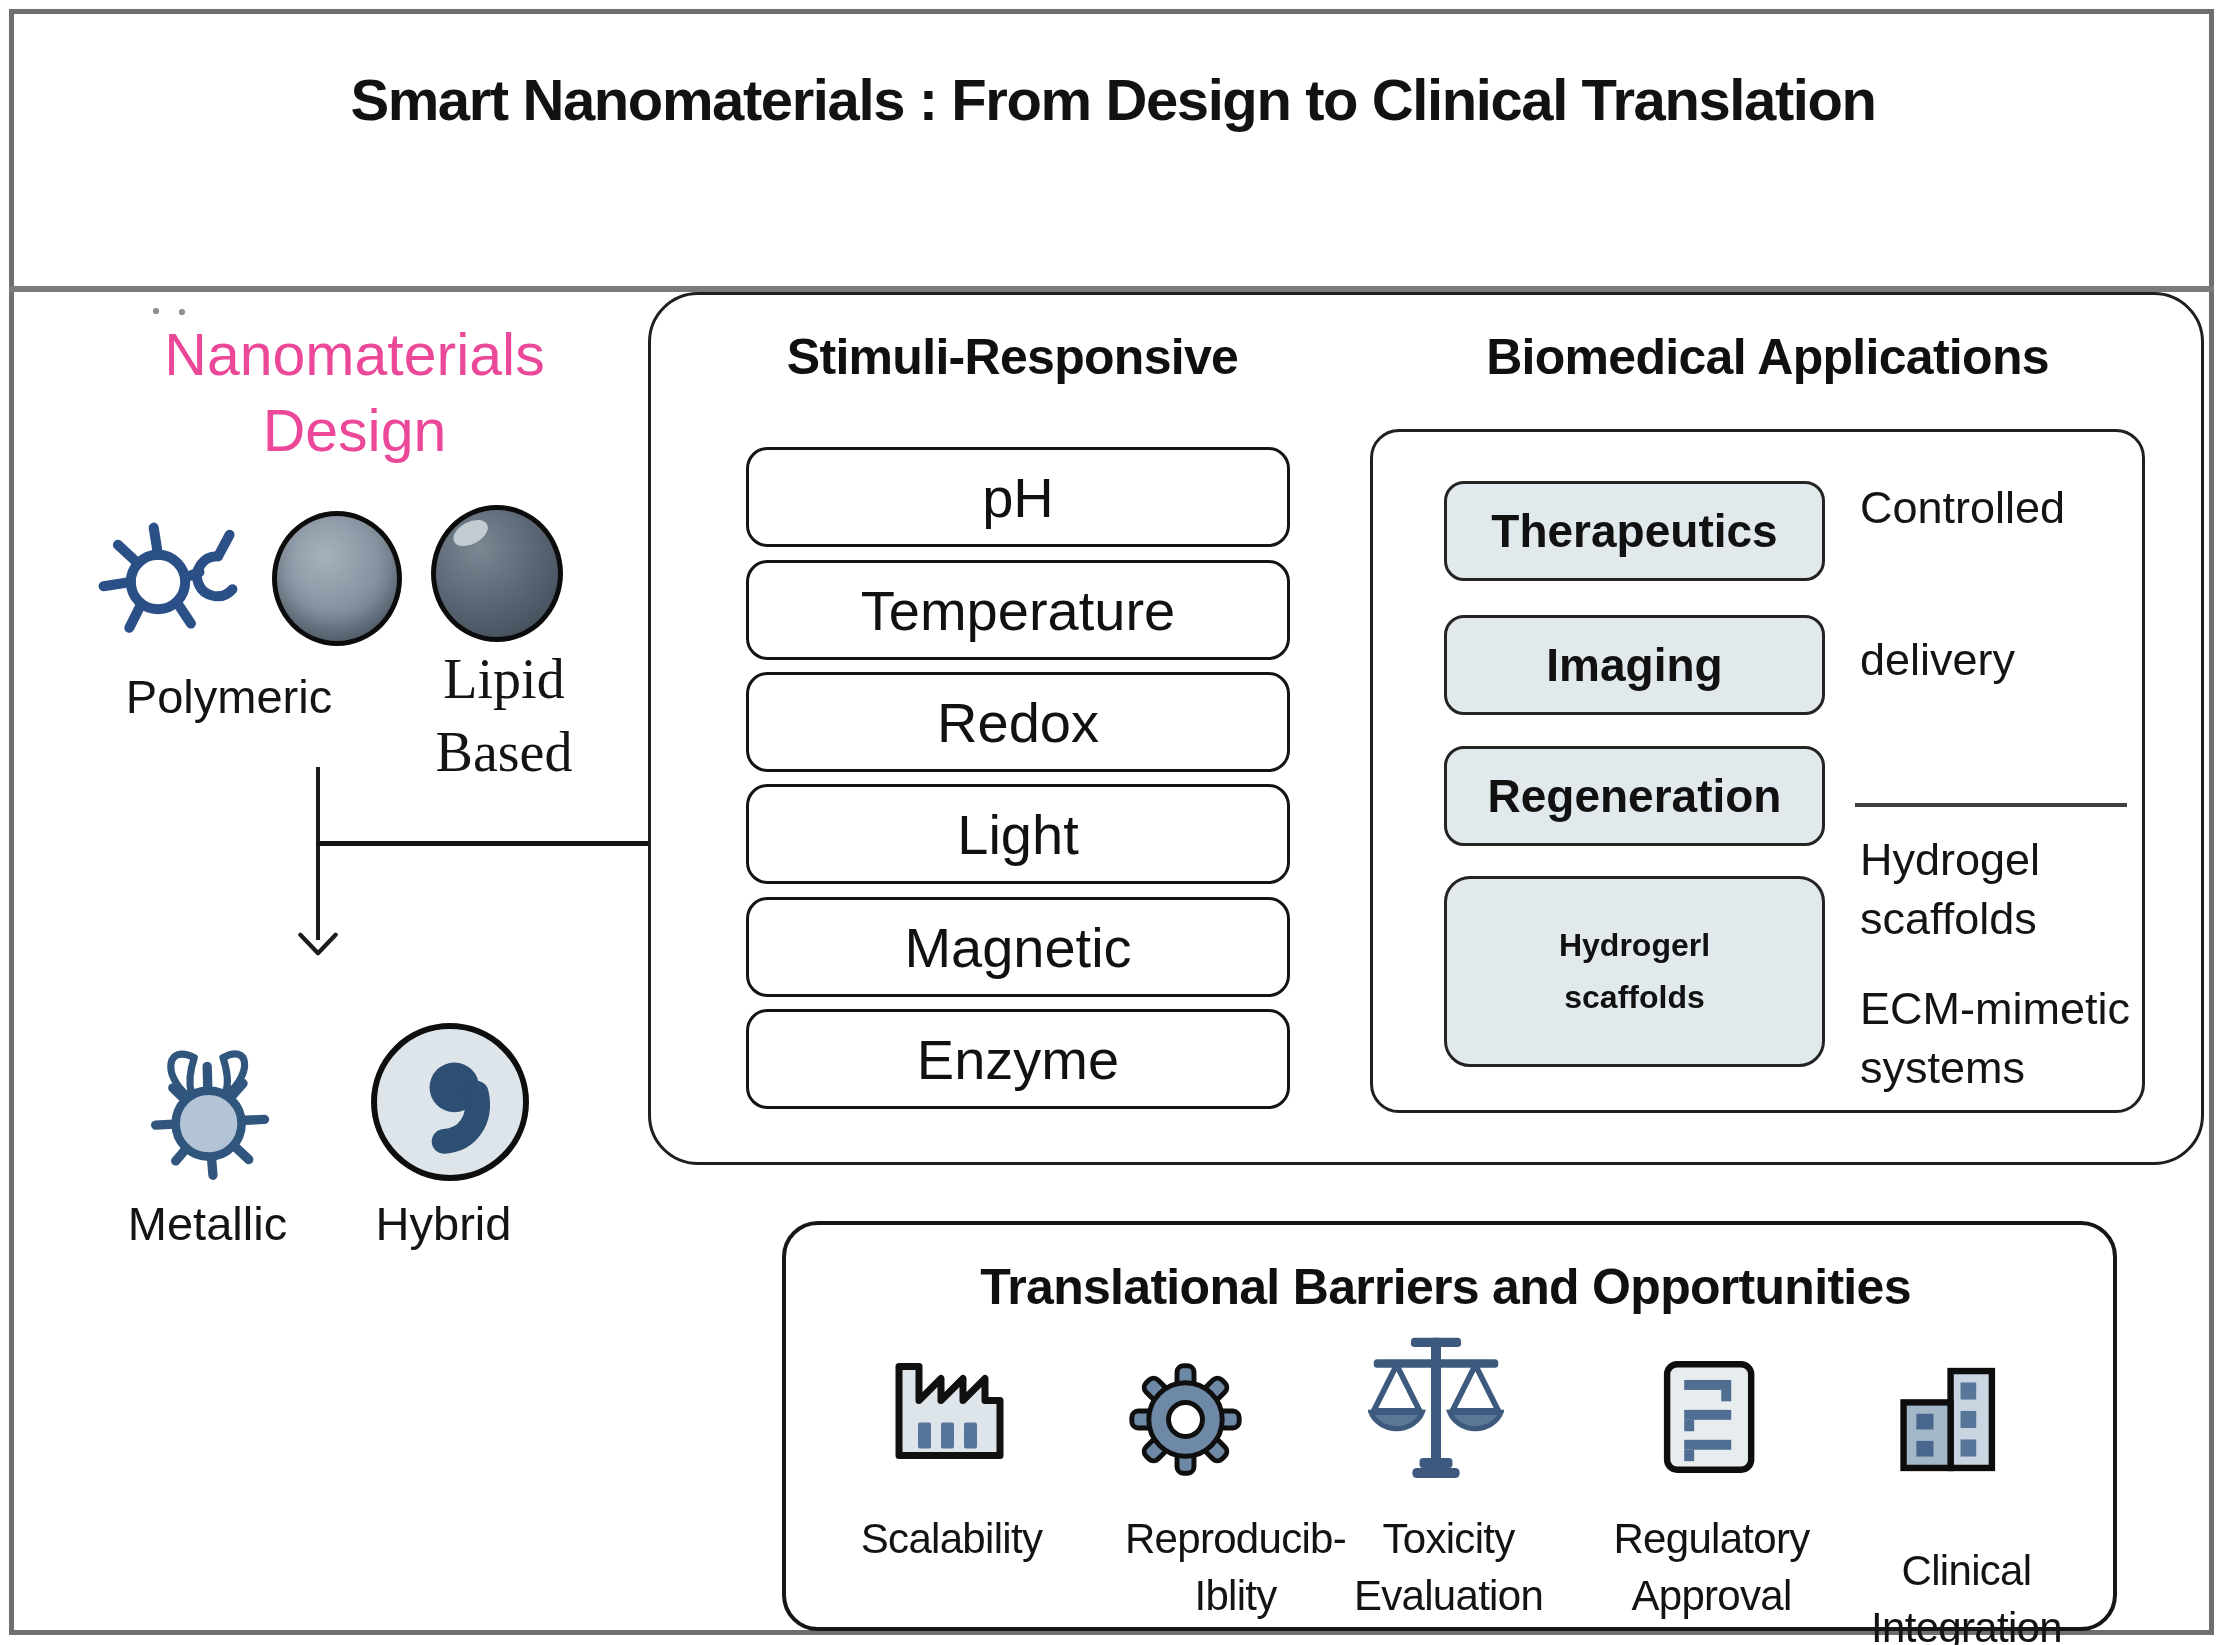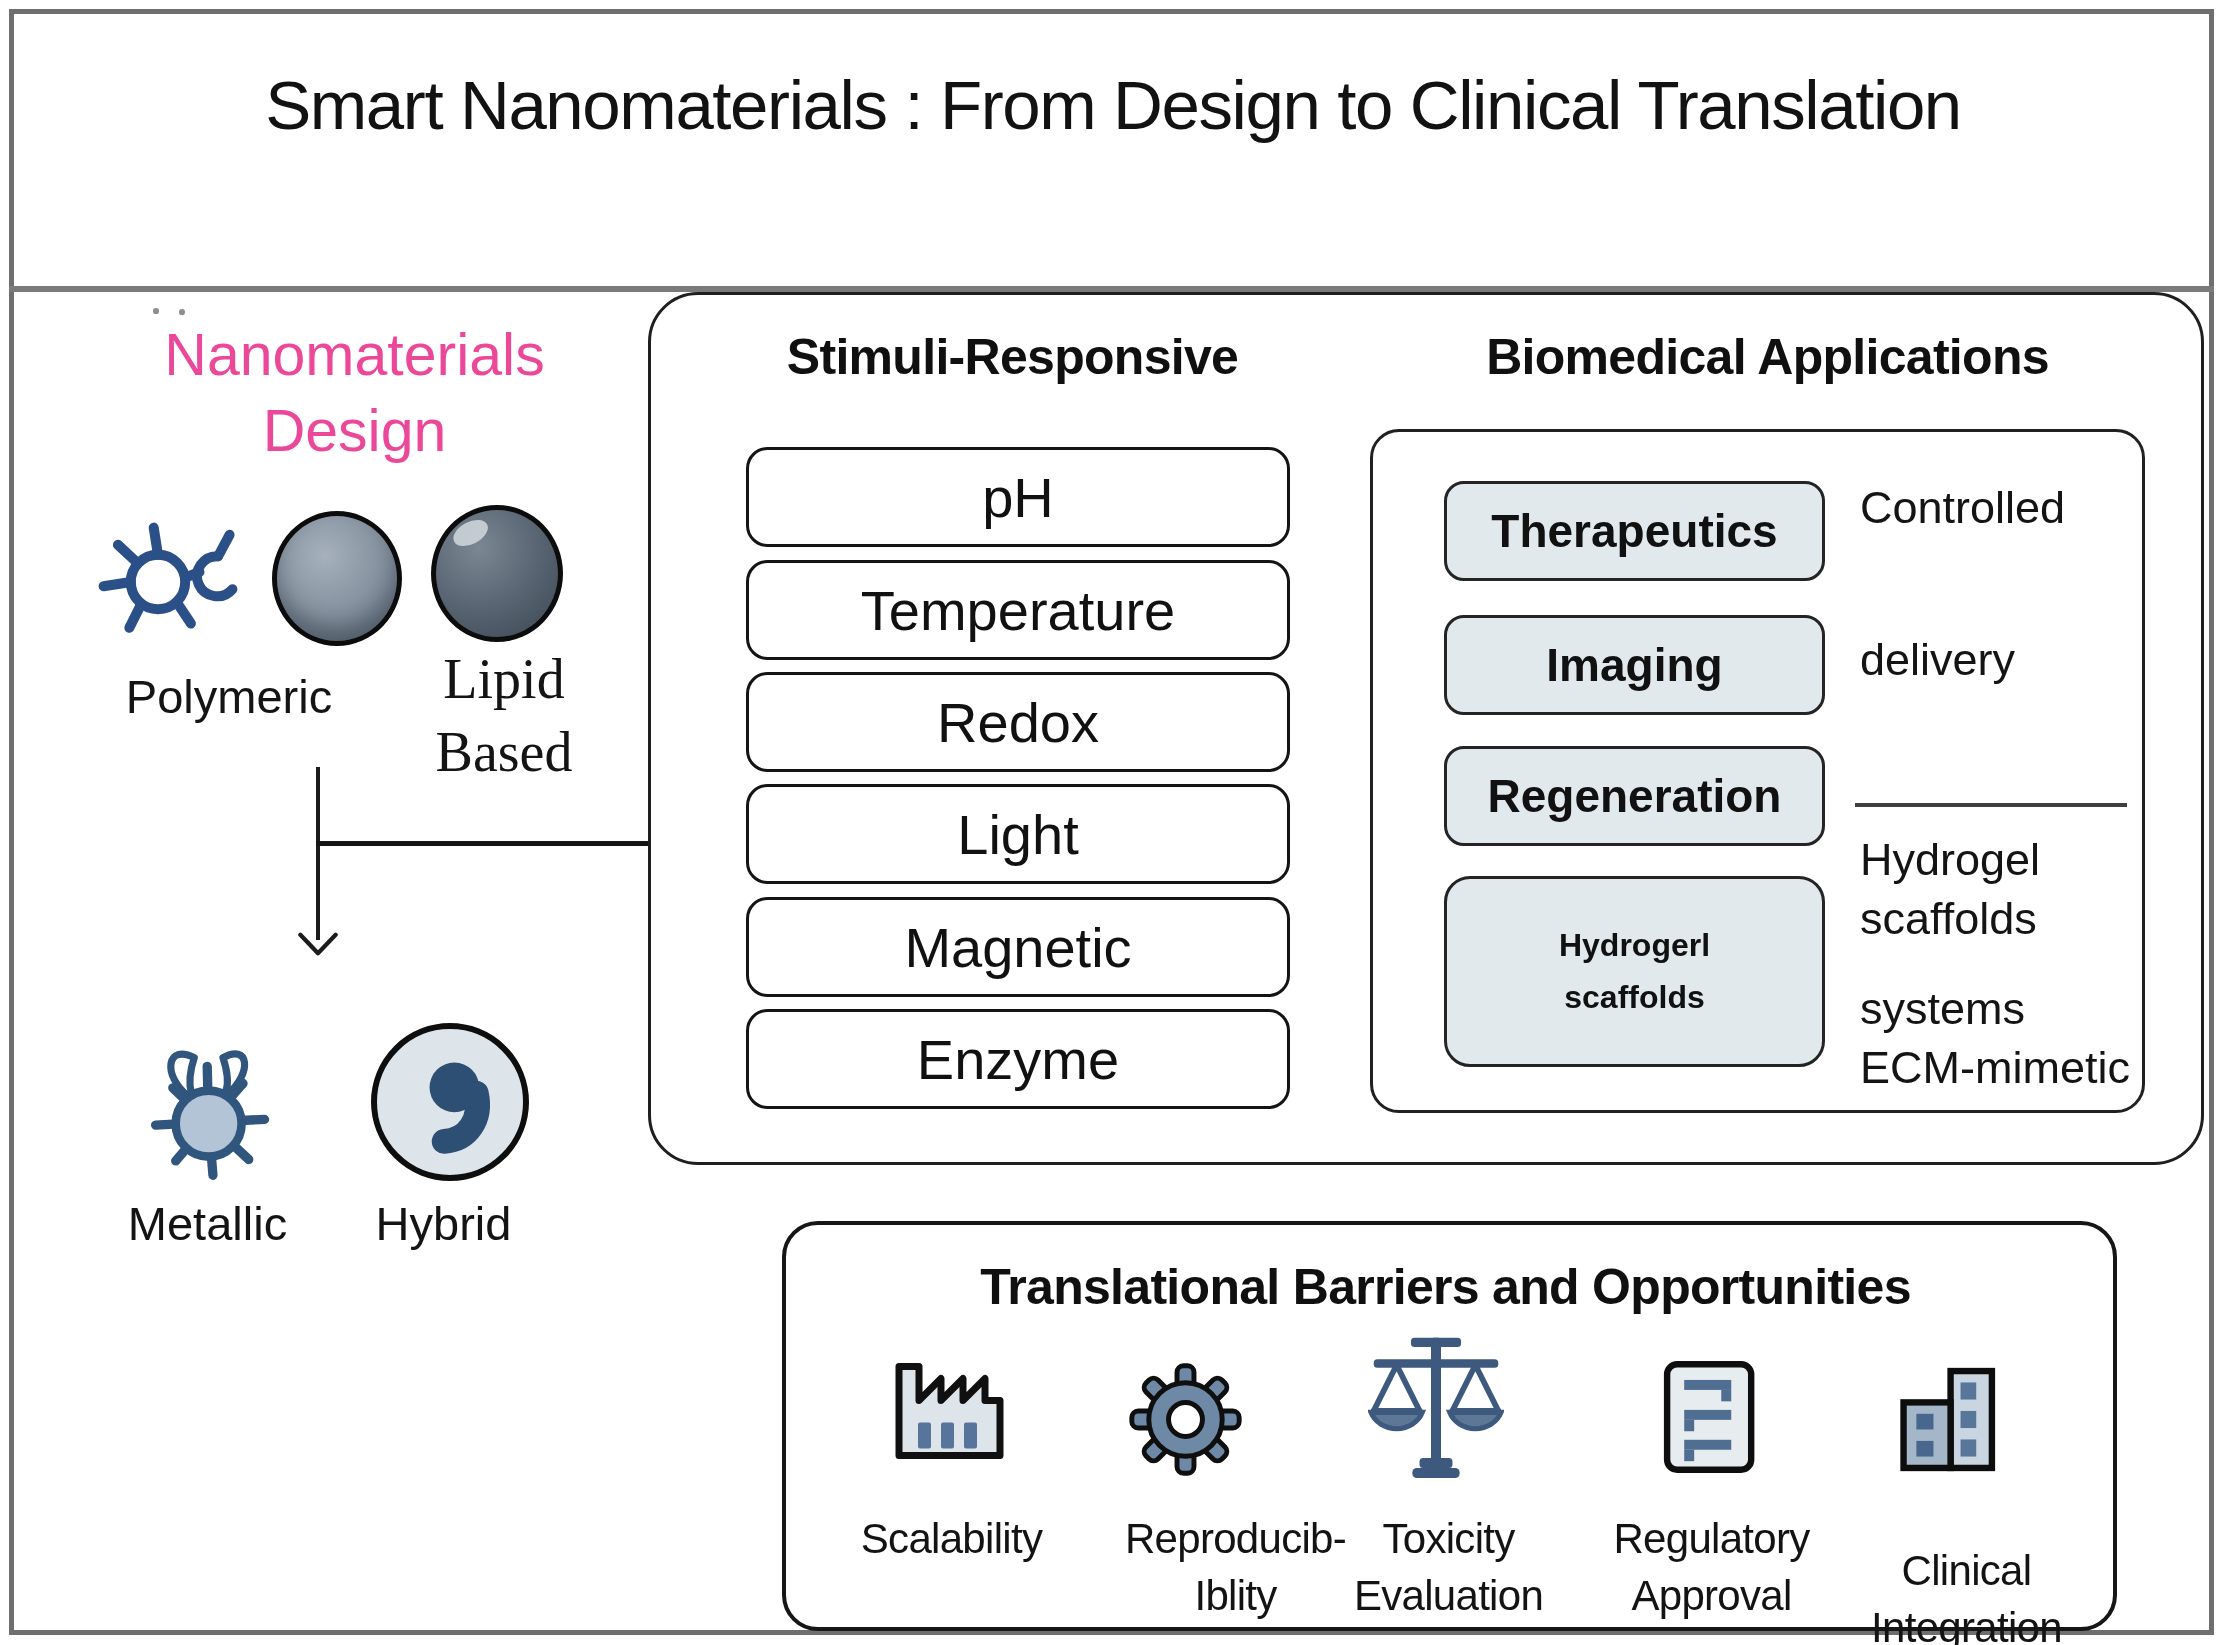--- a/index.html
+++ b/index.html
@@ -3,21 +3,21 @@
 <meta charset="utf-8">
 <style>
   html,body{margin:0;padding:0;background:#fff;}
   body{width:2227px;height:1645px;overflow:hidden;font-family:"Liberation Sans",sans-serif;color:#141414;}
   .canvas{position:relative;width:2227px;height:1645px;background:#fff;}
   .abs{position:absolute;}
 
   
   .outer-frame{left:8.6px;top:8.6px;width:2195px;height:1616px;border:5px solid #6f6f6f;background:#fff;}
   .title-divider{left:8.6px;top:286px;width:2205px;height:5.7px;background:#7b7b7b;}
-  .fig-title{left:29px;top:66px;width:2168px;text-align:center;font-size:69px;font-weight:400;letter-spacing:-1.4px;color:#121212;white-space:nowrap;}
+  .fig-title{left:29px;top:66px;width:2168px;text-align:center;font-size:58px;font-weight:700;letter-spacing:-1.4px;color:#121212;white-space:nowrap;}
 
   
   .nano-heading{left:140px;top:318px;width:429px;text-align:center;font-family:Liberation Sans, sans-serif;font-size:59px;line-height:1.28;color:#ec4899;}
   .dot{width:5.7px;height:5.7px;border-radius:50%;background:#8f8f8f;}
   .sphere{border:5px solid #0c0c0c;border-radius:50%;}
   .sphere-1{left:272px;top:511px;width:120px;height:125px;background:radial-gradient(circle at 40% 32%, #a6b1bd 0%, #8793a0 48%, #6d7987 78%, #66727f 100%);box-shadow:inset 0 -14.3px 18.6px rgba(40,50,60,.35);}
   .sphere-2{left:431px;top:505px;width:122px;height:127px;background:radial-gradient(circle at 35% 30%, #7b8894 0%, #5a6673 48%, #434f5b 85%);}
   .sphere-hl{left:452px;top:522px;width:37px;height:21.5px;background:#ccd4d9;border-radius:50%;transform:rotate(-28deg);opacity:.9;}
   .plain-label{font-size:47px;text-align:center;color:#141414;}
   .serif-label{font-family:"Liberation Serif",serif;font-size:56px;line-height:1.3;text-align:center;color:#141414;}
@@ -154,22 +154,22 @@
     </div>
     <div class="abs note" style="top:630px;">
       <div>delivery</div>
     </div>
     <div class="abs note-divider"></div>
     <div class="abs note" style="top:830px;">
       <div>Hydrogel</div>
       <div>scaffolds</div>
     </div>
     <div class="abs note" style="top:979px;">
+      <div>ECM-mimetic</div>
       <div>systems</div>
-      <div>ECM-mimetic</div>
     </div>
   </div>
 
   <div>
     <div class="abs barriers-box"></div>
     <div class="abs panel-heading barriers-heading">Translational Barriers and Opportunities</div>
 
     <div class="abs" style="left:887px;top:1349px;width:125px;height:118px;">
       <svg viewBox="0 0 125 115">
         <path d="M12,105 L12,16 L32,16 L32,50 L54,28 L54,50 L76,28 L76,50 L98,28 L98,50 L113,50 L113,105 Z" fill="#dee5ea" stroke="#101010" stroke-width="7" stroke-linejoin="round"></path>

